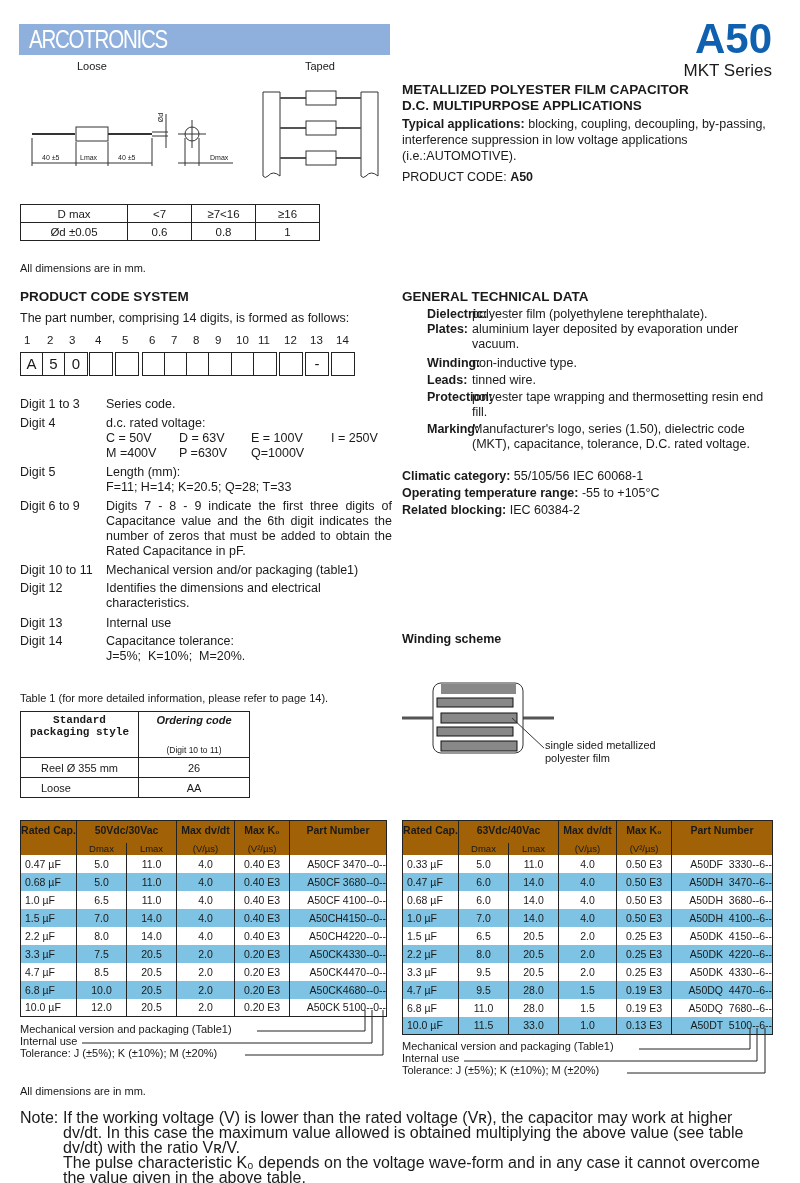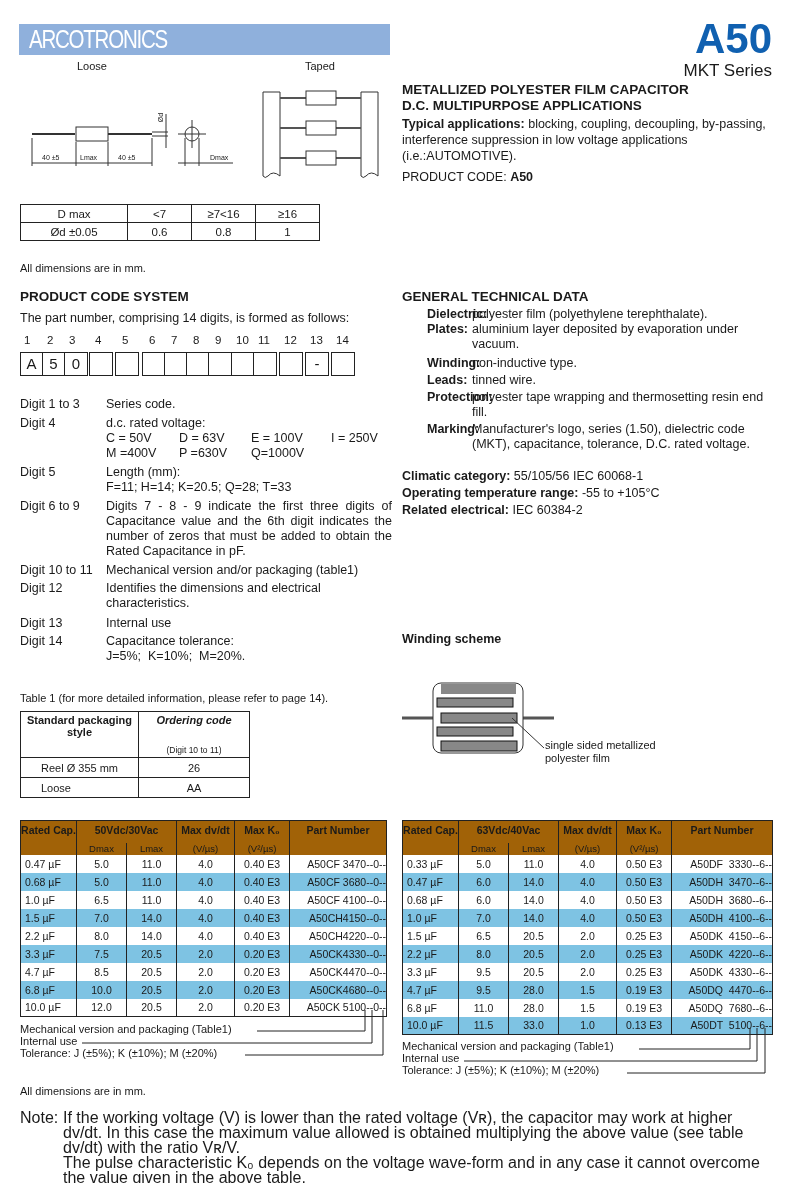--- a/index.html
+++ b/index.html
@@ -246,21 +246,21 @@
     </div>
   <div class="row" style="height:17px;">
       <b>Climatic category:</b>
       <span style="white-space:pre;"> 55/105/56 IEC 60068-1</span>
     </div>
   <div class="row" style="height:17px;">
       <b>Operating temperature range:</b>
       <span style="white-space:pre;"> -55 to +105°C</span>
     </div>
   <div class="row">
-      <b>Related electrical:</b>
+      <b>Related blocking:</b>
       <span style="white-space:pre;"> IEC 60384-2</span>
     </div>
 </div>
 
 <div class="abs" style="left:402px;top:632px;font-weight:bold;font-size:12.5px;">Winding scheme</div>
 <svg class="abs" style="left:400px;top:678px;" width="160" height="80">
   <line x1="2" y1="40" x2="35" y2="40" stroke="#555" stroke-width="3"></line>
   <line x1="120" y1="40" x2="154" y2="40" stroke="#555" stroke-width="3"></line>
   <rect x="33" y="5" width="90" height="70" rx="8" fill="#fff" stroke="#333"></rect>
   <rect x="41" y="6" width="75" height="10" fill="#888"></rect>
@@ -272,21 +272,21 @@
 </svg>
 <div class="abs" style="left:545px;top:739px;font-size:11px;line-height:13px;">
   <div>single sided metallized</div>
   <div>polyester film</div>
 </div>
 
 <div class="abs" style="left:20px;top:692px;font-size:11px;">Table 1 (for more detailed information, please refer to page 14).</div>
 <table class="abs pkg-table" style="left:20px;top:711px;width:230px;">
   <tbody>
       <tr style="height:46px;">
-    <td style="width:118px;font-weight:bold;vertical-align:top;padding-top:2px;">Standard packaging style</td>
+    <td style="width:118px;font-weight:bold;vertical-align:top;padding-top:2px;font-family:Liberation Mono, monospace;">Standard packaging style</td>
     <td style="vertical-align:top;padding-top:2px;position:relative;">
       <div style="font-weight:bold;font-style:italic;">Ordering code</div>
       <div style="font-size:8.5px;position:absolute;bottom:2px;left:0;right:0;">(Digit 10 to 11)</div>
     </td>
   </tr>
   <tr style="height:20px;">
     <td>Reel Ø 355 mm</td>
     <td>26</td>
   </tr>
   <tr style="height:20px;">

